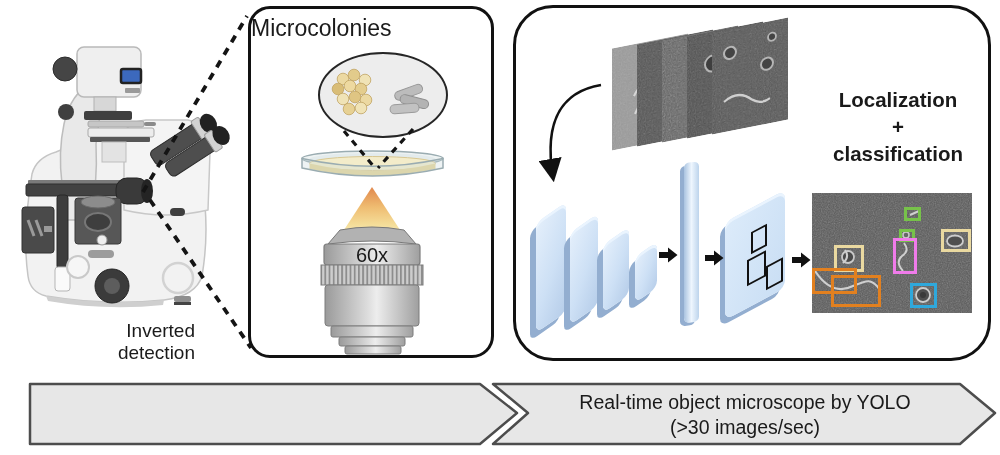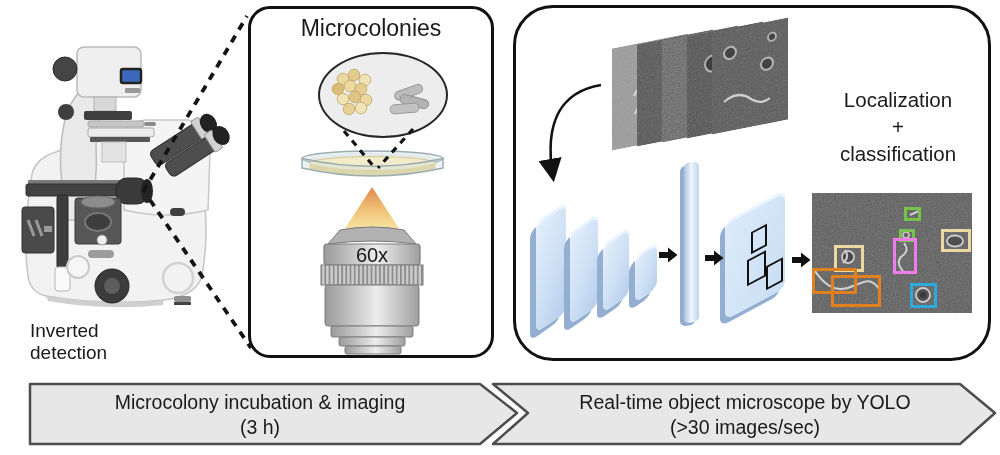--- a/index.html
+++ b/index.html
@@ -4,43 +4,43 @@
 <style>
   html,body{margin:0;padding:0;background:#fff;}
   #stage{position:relative;width:1000px;height:455px;background:#fff;overflow:hidden;
          font-family:"Liberation Sans", sans-serif;color:#1a1a1a;}
   .abs{position:absolute;}
   
   .panel{position:absolute;background:#fff;border:3px solid #111;box-sizing:border-box;}
   #mc-panel{left:248px;top:6px;width:246px;height:352px;border-radius:22px;}
   #yolo-panel{left:513px;top:5px;width:478px;height:356px;border-radius:40px;}
   
-  .mc-title{position:absolute;left:0;top:6px;width:100%;text-align:center;font-size:23px;}
+  .mc-title{position:absolute;left:0;top:6px;width:100%;text-align:left;font-size:23px;}
   .lens-circle{position:absolute;left:67px;top:43px;width:130px;height:86px;background:#ededed;
                border:2.5px solid #262626;border-radius:50%;box-sizing:border-box;overflow:hidden;}
   
-  .caption{position:absolute;left:30px;top:320px;width:165px;text-align:left;
+  .caption{position:absolute;left:30px;top:320px;width:165px;text-align:right;
            font-size:19px;line-height:22px;}
   
   .sheet{position:absolute;width:76px;height:102px;transform:skewY(-11deg);overflow:hidden;}
   .sheet svg{display:block;width:100%;height:100%;}
   .slab{position:absolute;border-radius:7px;transform:skewY(-35deg);transform-origin:top left;
         background:linear-gradient(115deg,#e4effb 0%,#cde0f5 55%,#b6cde9 100%);
         box-shadow:-6px 4px 0 #93aed0, inset 0 3px 0 #eaf4fe;}
   .fc-slab{position:absolute;left:168px;top:155px;width:15px;height:160px;border-radius:5px;
         transform:skewY(-6deg);transform-origin:top left;
         background:linear-gradient(to right,#a9c3e0,#eef6fe 50%,#bdd4ec);
         box-shadow:-4px 3px 0 #93aed0;}
   .pred-slab{position:absolute;left:209px;top:214px;width:60px;height:98px;border-radius:8px;
         transform:skewY(-28deg);transform-origin:top left;
         background:linear-gradient(115deg,#dcebfa,#c9def4);
         box-shadow:-5px 4px 0 #93aed0, inset 0 3px 0 #eaf4fe;}
   .pbox{position:absolute;border:2.5px solid #111;box-sizing:border-box;}
   .loc-text{position:absolute;left:292px;top:78px;width:180px;text-align:center;
-        font-size:20.5px;line-height:27px;}
+        font-size:20.5px;line-height:27px;font-weight:bold;}
   .det-img{position:absolute;left:296px;top:185px;width:160px;height:120px;background:#585858;overflow:hidden;}
   .det-img > svg{position:absolute;left:0;top:0;}
   .det-box{position:absolute;border:3px solid;box-sizing:border-box;}
   
   .banner-text{position:absolute;text-align:center;font-size:19.5px;line-height:25px;}
   svg{overflow:visible;}
 </style>
 </head>
 <body>
 
@@ -288,22 +288,18 @@
     <line x1="143" y1="192" x2="247" y2="16" stroke="#141414" stroke-width="3.8" stroke-dasharray="7.5 7"></line>
     <line x1="150" y1="200" x2="251" y2="348" stroke="#141414" stroke-width="3.8" stroke-dasharray="7.5 7"></line>
     <line x1="344" y1="131" x2="375" y2="168" stroke="#141414" stroke-width="3.2" stroke-dasharray="6.5 6"></line>
     <line x1="413" y1="129" x2="378" y2="168" stroke="#141414" stroke-width="3.2" stroke-dasharray="6.5 6"></line>
   </svg>
 
   <svg class="abs" style="left:0;top:375px" width="1000" height="80" viewBox="0 0 1000 80">
     <polygon points="30,9 480,9 517,38 480,69 30,69" fill="#e7e7e7" stroke="#4d4d4d" stroke-width="2.5" stroke-linejoin="round"></polygon>
     <polygon points="493,9 960,9 995,38 960,69 493,69 528,38" fill="#e7e7e7" stroke="#4d4d4d" stroke-width="2.5" stroke-linejoin="round"></polygon>
   </svg>
-  <div class="banner-text" style="left:40px;top:390px;width:440px">
-    <div>Microcolony incubation &amp; imaging</div>
-    <div>(3 h)</div>
-  </div>
   <div class="banner-text" style="left:535px;top:390px;width:420px">
     <div>Real-time object microscope by YOLO</div>
     <div>(&gt;30 images/sec)</div>
   </div>
 
 </div>
 
 </body></html>

